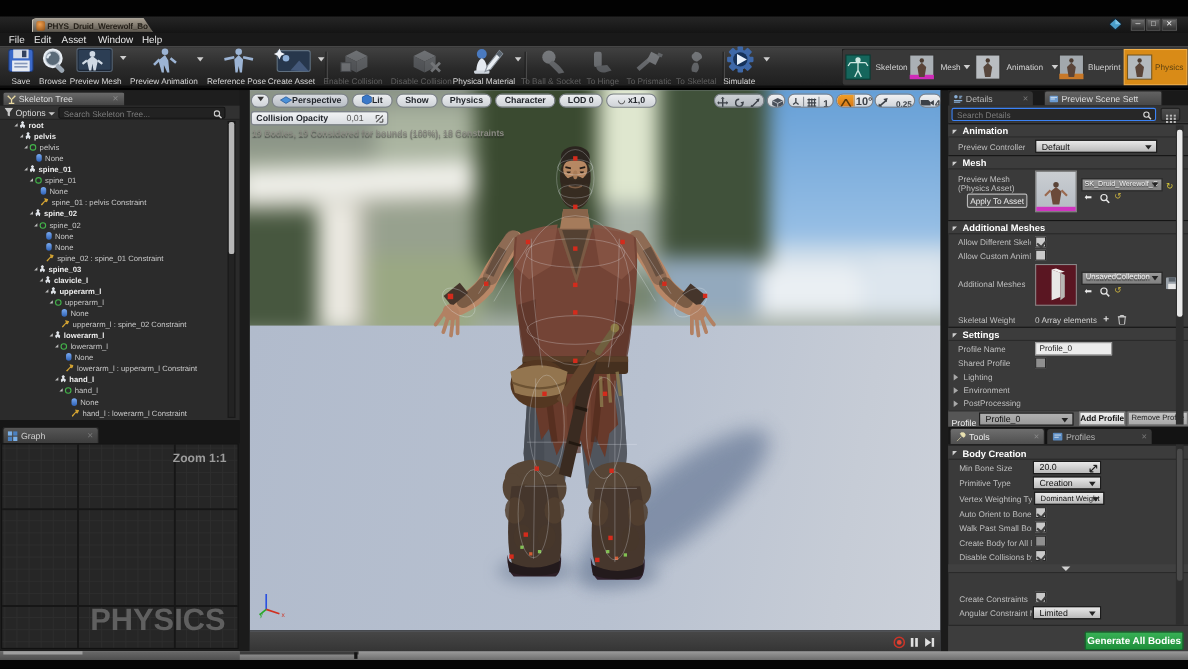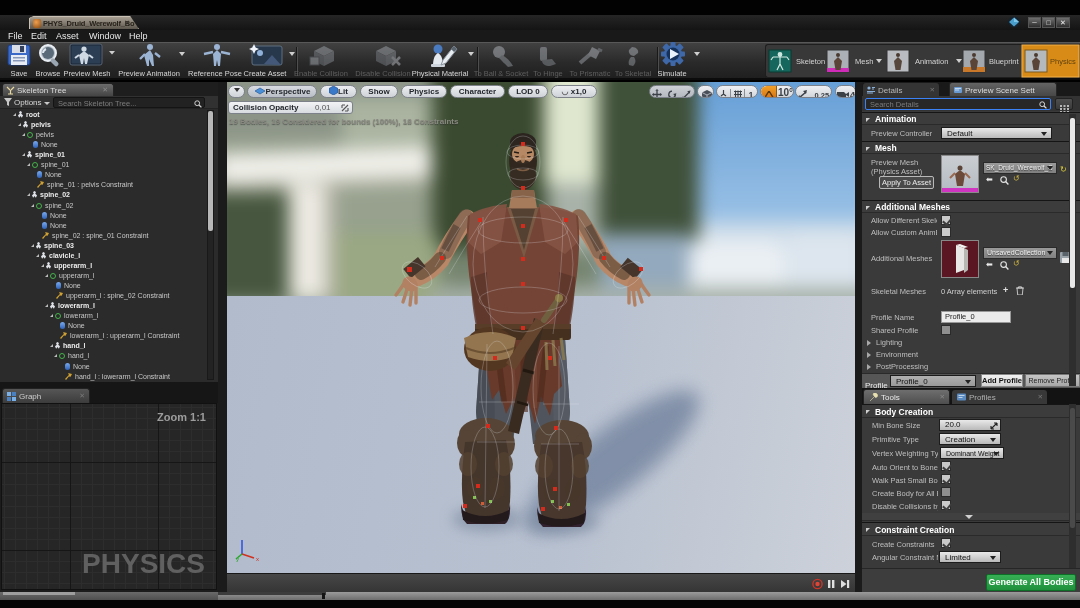--- a/index.html
+++ b/index.html
@@ -658,26 +658,27 @@
   <svg class="a" style="left:138px;top:179px" width="9" height="9" viewBox="0 0 9 9">
       <circle cx="3.6" cy="3.6" r="2.8" stroke="#e4e4e4" fill="none" stroke-width="1.1"></circle>
       <path d="M5.6 5.6l2.8 2.8" stroke="#e4e4e4" stroke-width="1.4"></path>
     </svg>
   <div class="a" style="left:151px;top:177px;font-size:8px;color:#c8b040">↺</div>
   <svg class="a" style="left:198px;top:170px" width="11" height="11" viewBox="0 0 11 11">
       <rect width="11" height="11" rx="1" fill="#9aa2aa"></rect>
       <rect x="2.5" y="0" width="6" height="4" fill="#5a626a"></rect>
       <rect x="2" y="6" width="7" height="5" fill="#e8e8e8"></rect>
     </svg>
-  <div class="rlbl" style="left:9px;top:205px">Skeletal Meshes</div>
+  <div class="rlbl" style="left:9px;top:205px">Skeletal Weight</div>
   <div class="rlbl" style="left:79px;top:205px;color:#cfcfcf">0 Array elements</div>
   <div class="a" style="left:141px;top:203px;font-size:9px;color:#e0e0e0;font-weight:bold">+</div>
   <svg class="a" style="left:154px;top:204px" width="8" height="9" viewBox="0 0 8 9">
       <path d="M1 2h6l-.7 7H1.7zM2.5 2V.8h3V2M0 2h8" stroke="#d0d0d0" fill="none" stroke-width=".9"></path>
     </svg>
+  <div class="hdr" style="top:215px;height:13px">Settings</div>
   <div class="rlbl" style="left:9px;top:231px">Profile Name</div>
   <div class="a" style="left:79px;top:229px;width:70px;height:12px;background:#ececec;border:1px solid #999;font-size:7.5px;color:#222;line-height:10px;padding-left:3px">Profile_0</div>
   <div class="rlbl" style="left:9px;top:244px">Shared Profile</div>
   <div class="cb" style="left:79px;top:243px;background:#8f8f8f"></div>
   <div class="rlbl" style="left:14px;top:256px">Lighting</div>
   <div class="a" style="left:5px;top:258px;border-left:4px solid #a8a8a8;border-top:3px solid transparent;border-bottom:3px solid transparent"></div>
   <div class="rlbl" style="left:14px;top:268px">Environment</div>
   <div class="a" style="left:5px;top:270px;border-left:4px solid #a8a8a8;border-top:3px solid transparent;border-bottom:3px solid transparent"></div>
   <div class="rlbl" style="left:14px;top:280px">PostProcessing</div>
   <div class="a" style="left:5px;top:282px;border-left:4px solid #a8a8a8;border-top:3px solid transparent;border-bottom:3px solid transparent"></div>
@@ -720,21 +721,20 @@
   <div class="cb on" style="left:79px;top:379px"></div>
   <div class="rlbl" style="left:10px;top:394px">Walk Past Small Bone</div>
   <div class="cb on" style="left:79px;top:392px"></div>
   <div class="rlbl" style="left:10px;top:407px">Create Body for All Bo</div>
   <div class="cb dis" style="left:79px;top:405px"></div>
   <div class="rlbl" style="left:10px;top:420px">Disable Collisions by I</div>
   <div class="cb on" style="left:79px;top:418px"></div>
   <div class="a" style="left:0;top:431px;width:218px;height:8px;background:#404040;border-bottom:1px solid #2a2a2a">
     <div class="a" style="left:103px;top:2px;border-top:4px solid #d0d0d0;border-left:4px solid transparent;border-right:4px solid transparent"></div>
   </div>
-  <div class="hdr" style="top:440px;height:14px;line-height:14px">Constraint Creation</div>
   <div class="rlbl" style="left:10px;top:458px">Create Constraints</div>
   <div class="cb on" style="left:79px;top:456px"></div>
   <div class="rlbl" style="left:10px;top:471px">Angular Constraint Mo</div>
   <div class="dd" style="left:77px;top:469px;width:62px;height:12px">Limited</div>
 
   <div class="a" style="left:0;top:486px;width:218px;height:24px;background:#3d3d3d;border-top:1px solid #262626"></div>
   <div class="a" style="left:124px;top:492px;width:90px;height:17px;background:linear-gradient(#37b055,#1f8f3c);border:1px solid #0e6e28;border-radius:2px;font-size:9px;font-weight:bold;color:#fff;text-align:center;line-height:15px">Generate All Bodies</div>
 
   <div class="a" style="left:207px;top:32px;width:7px;height:272px;background:#2e2e2e"></div>
   <div class="a" style="left:208px;top:36px;width:5px;height:170px;background:#e8e8e8;border-radius:2px"></div>

